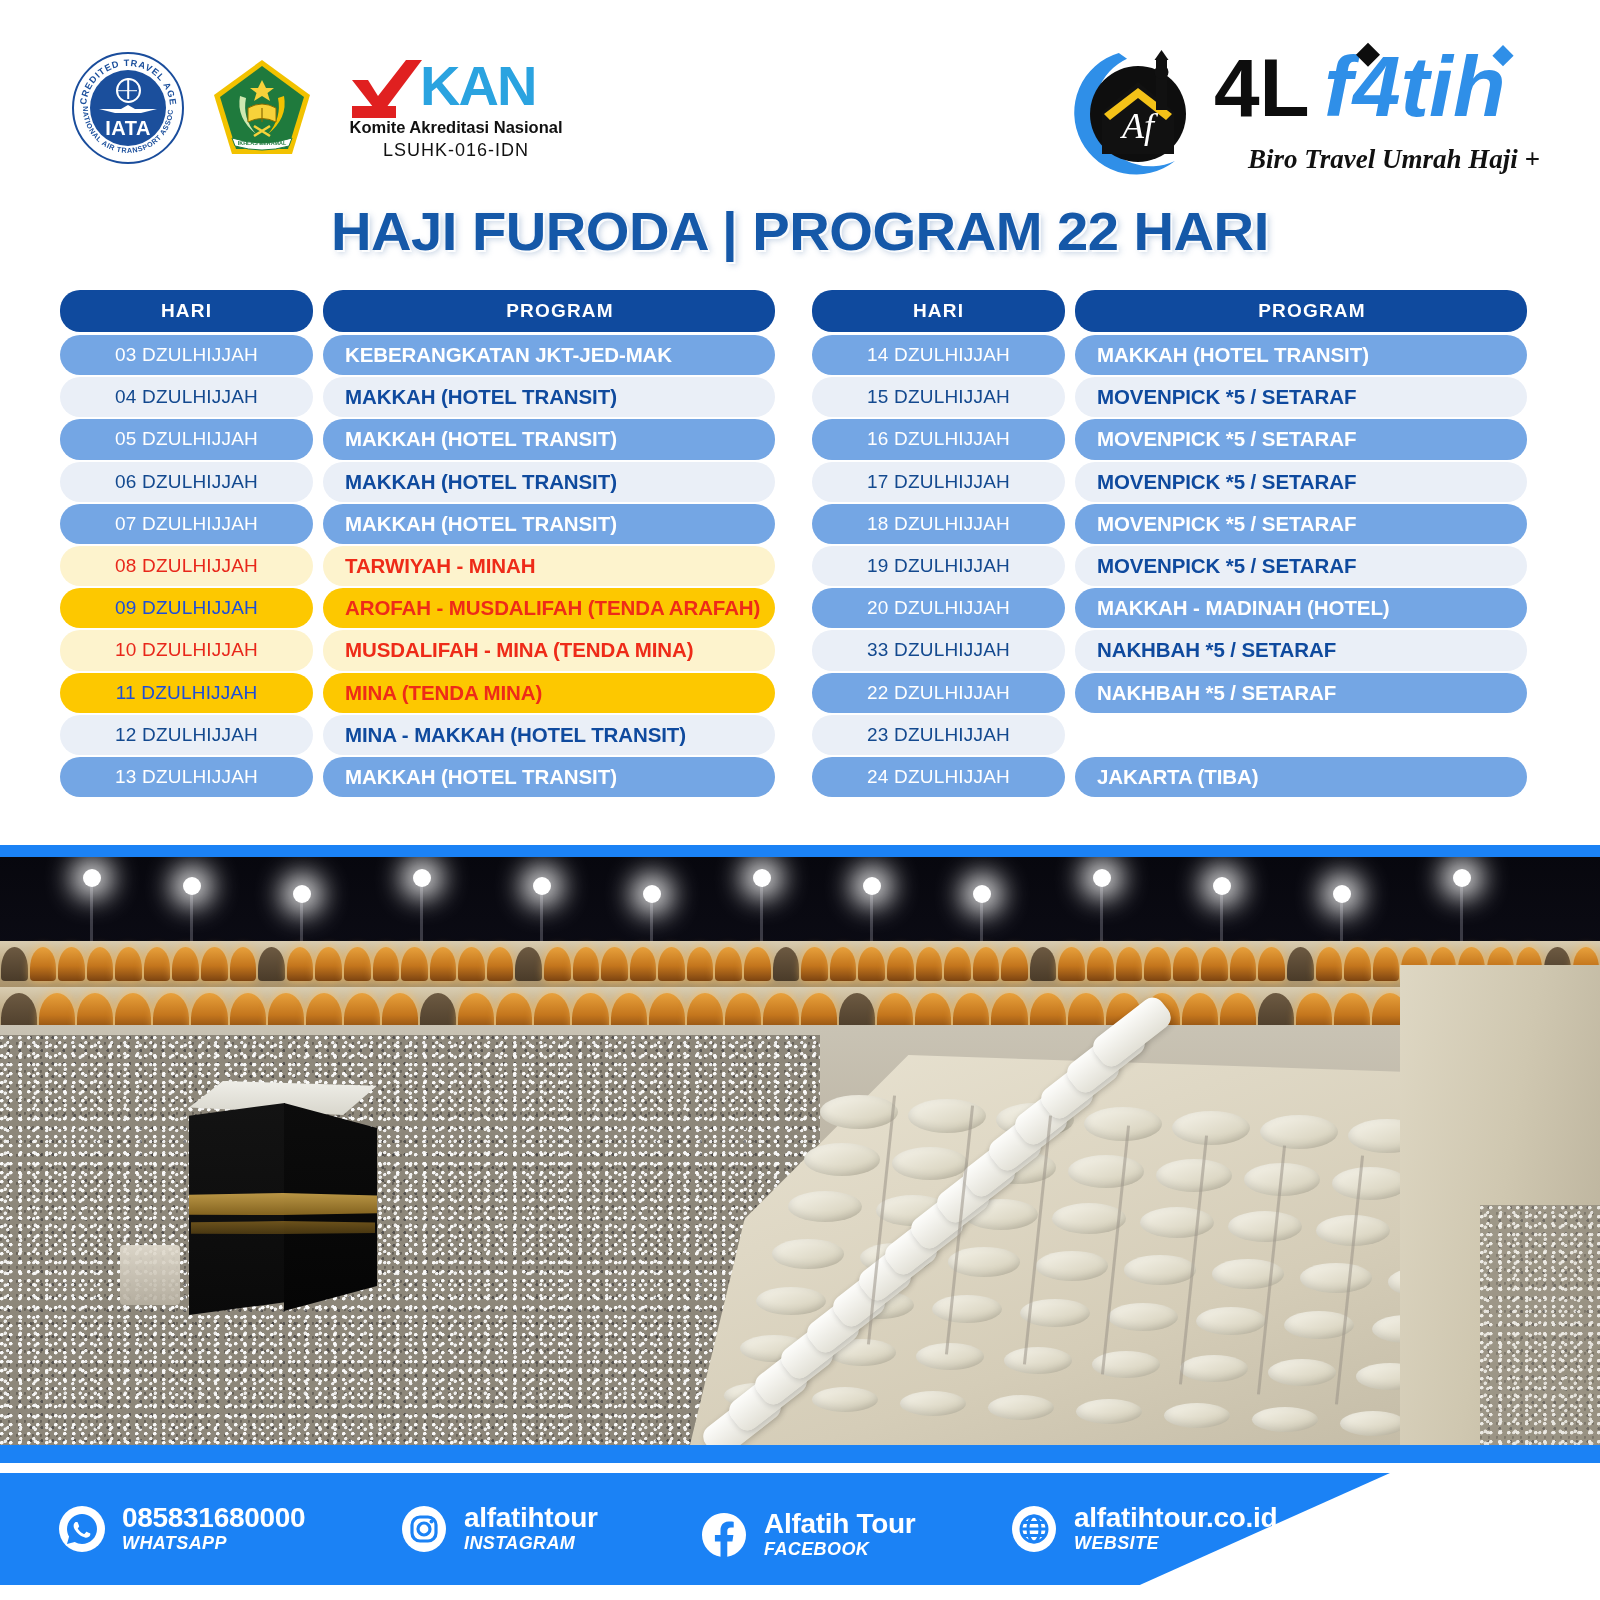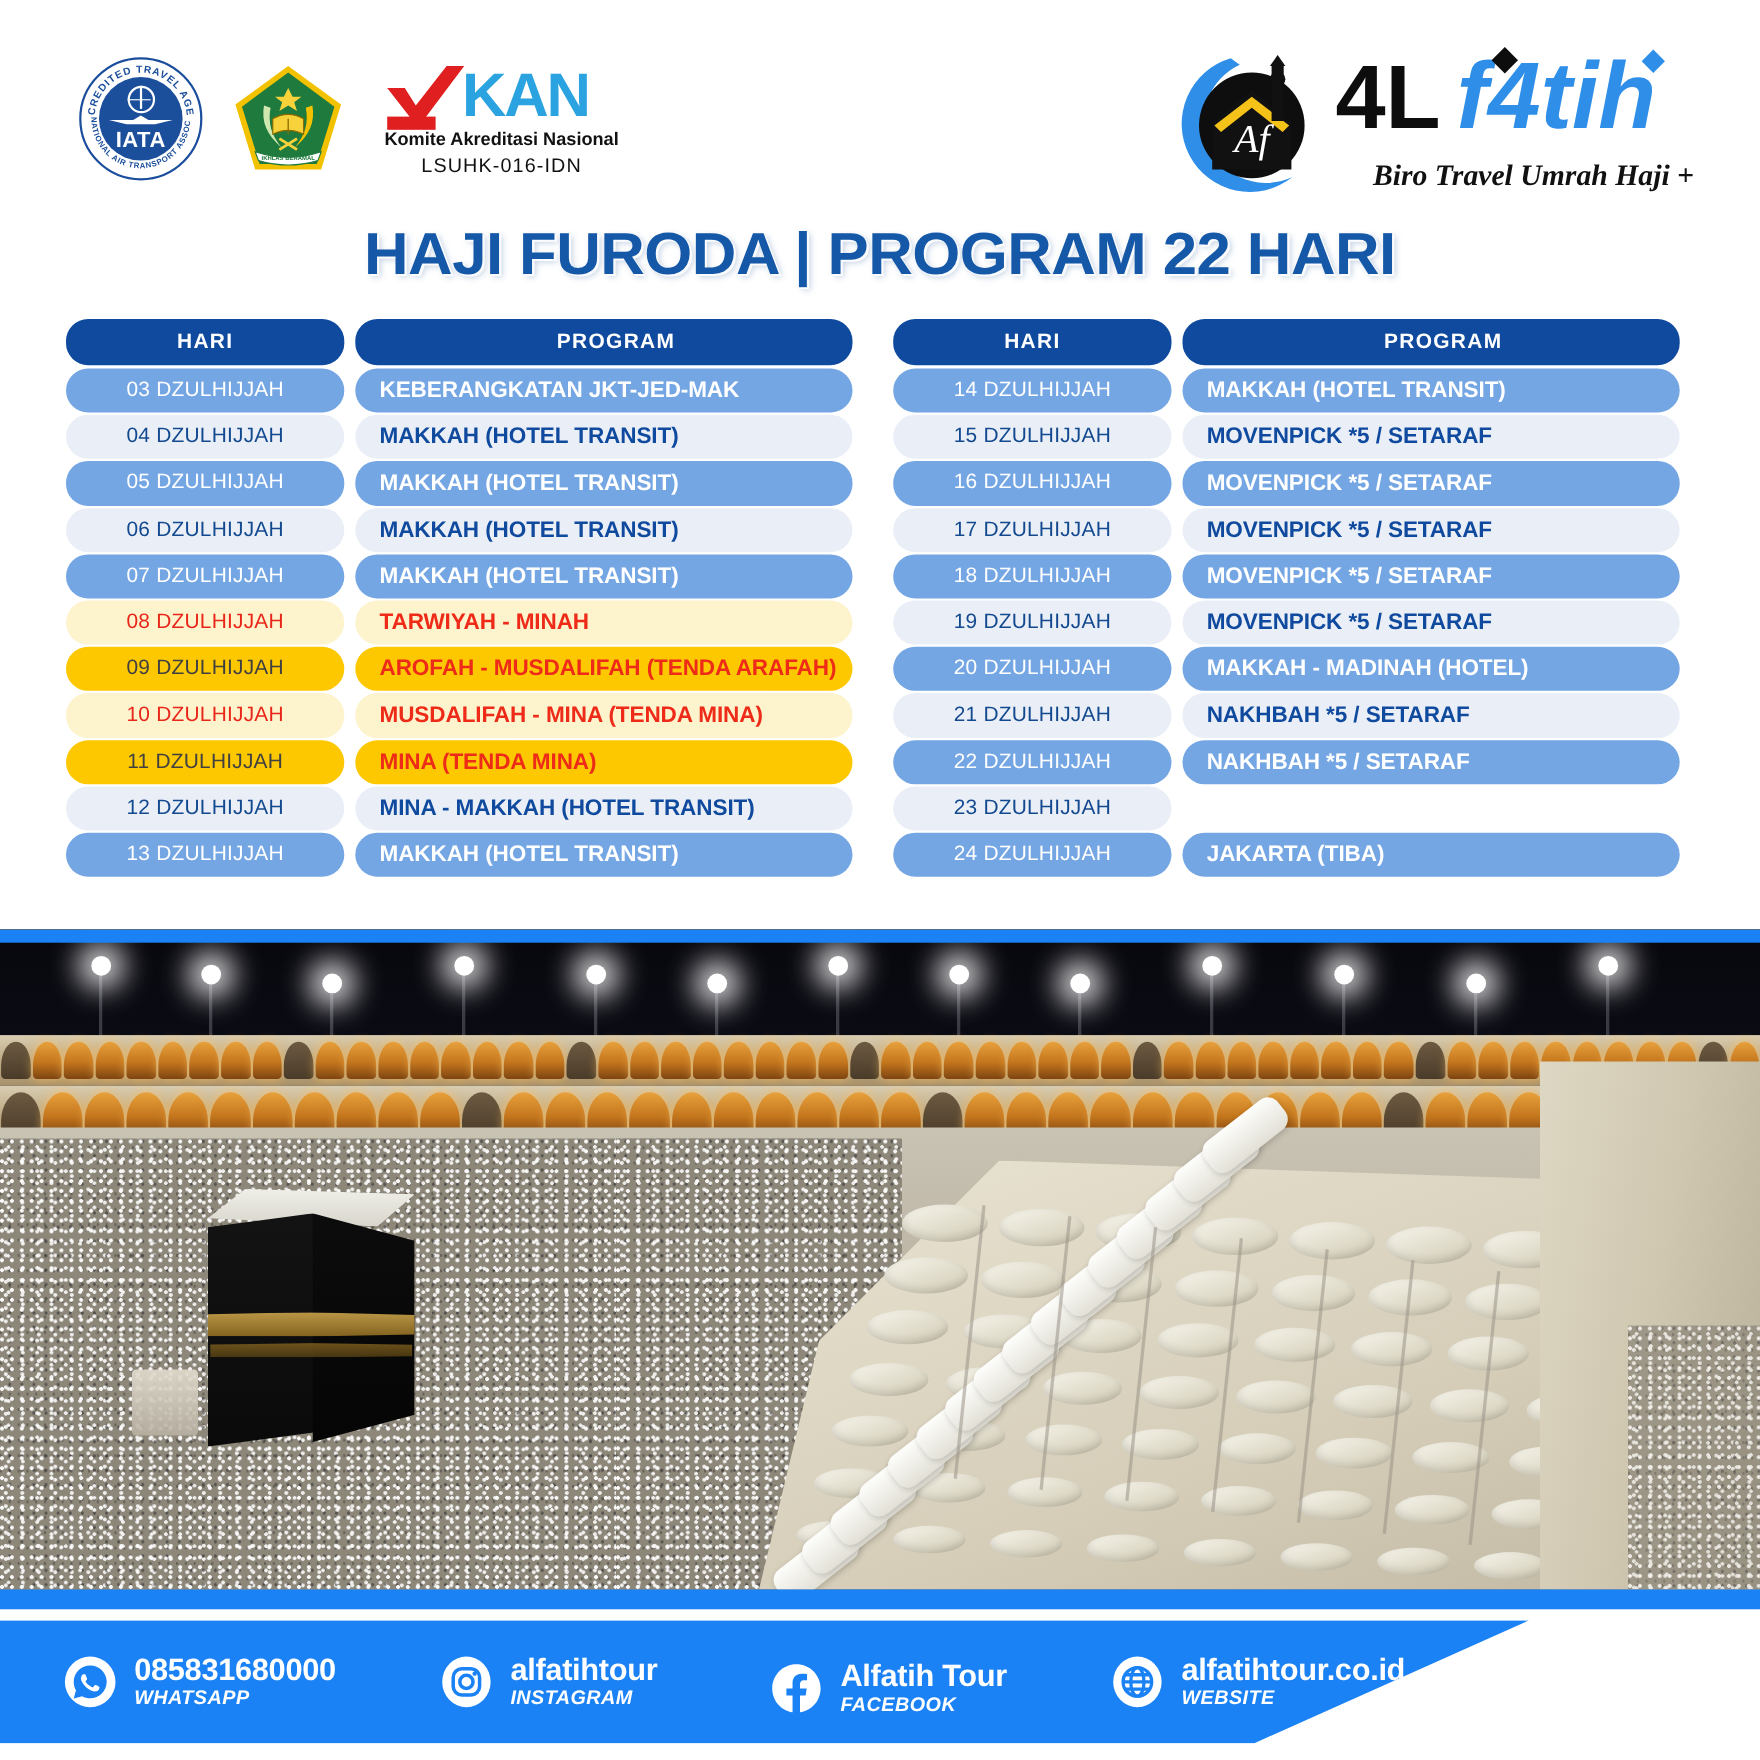--- a/index.html
+++ b/index.html
@@ -130,21 +130,21 @@
 
   .v-light .cell{background:#eaeff7;}
   .v-light .c-day{color:#13498f;font-size:19px;letter-spacing:0.2px;font-family:"Liberation Sans",sans-serif;}
   .v-light .c-prog{color:#0f4a9e;font-size:20.5px;font-weight:bold;letter-spacing:-0.1px;font-family:"Liberation Sans",sans-serif;}
 
   .v-pale .cell{background:#fdf3cd;}
   .v-pale .c-day{color:#e8271a;font-size:19px;letter-spacing:0.2px;font-family:"Liberation Sans",sans-serif;}
   .v-pale .c-prog{color:#ee2b18;font-size:20.5px;font-weight:bold;letter-spacing:-0.1px;font-family:"Liberation Sans",sans-serif;}
 
   .v-gold .cell{background:#fdc800;}
-  .v-gold .c-day{color:#404040;font-size:19px;letter-spacing:0.2px;font-family:"Liberation Sans",sans-serif;}
+  .v-gold .c-day{color:#1d4ed8;font-size:19px;letter-spacing:0.2px;font-family:"Liberation Sans",sans-serif;}
   .v-gold .c-prog{color:#ee2b18;font-size:20.5px;font-weight:bold;letter-spacing:-0.1px;font-family:"Liberation Sans",sans-serif;}
 
   
   .photo{
     position:absolute;left:0;top:845px;width:1600px;height:600px;
     overflow:hidden;background:#0a0a10;
   }
   .photo-strip{position:absolute;left:0;top:0;width:1600px;height:12px;background:#1b82f5;z-index:9;}
 
   .sky{position:absolute;left:0;top:0;width:1600px;height:190px;
@@ -437,21 +437,21 @@
       </div>
       <div class="row v-light">
         <div class="cell c-day">19 DZULHIJJAH</div>
         <div class="cell c-prog">MOVENPICK *5 / SETARAF</div>
       </div>
       <div class="row v-blue">
         <div class="cell c-day">20 DZULHIJJAH</div>
         <div class="cell c-prog">MAKKAH - MADINAH (HOTEL)</div>
       </div>
       <div class="row v-light">
-        <div class="cell c-day">21 DZULHIJJAH</div>
+        <div class="cell c-day">33 DZULHIJJAH</div>
         <div class="cell c-prog">NAKHBAH *5 / SETARAF</div>
       </div>
       <div class="row v-blue">
         <div class="cell c-day">22 DZULHIJJAH</div>
         <div class="cell c-prog">NAKHBAH *5 / SETARAF</div>
       </div>
       <div class="row v-light">
         <div class="cell c-day">23 DZULHIJJAH</div>
       </div>
       <div class="row v-blue">

